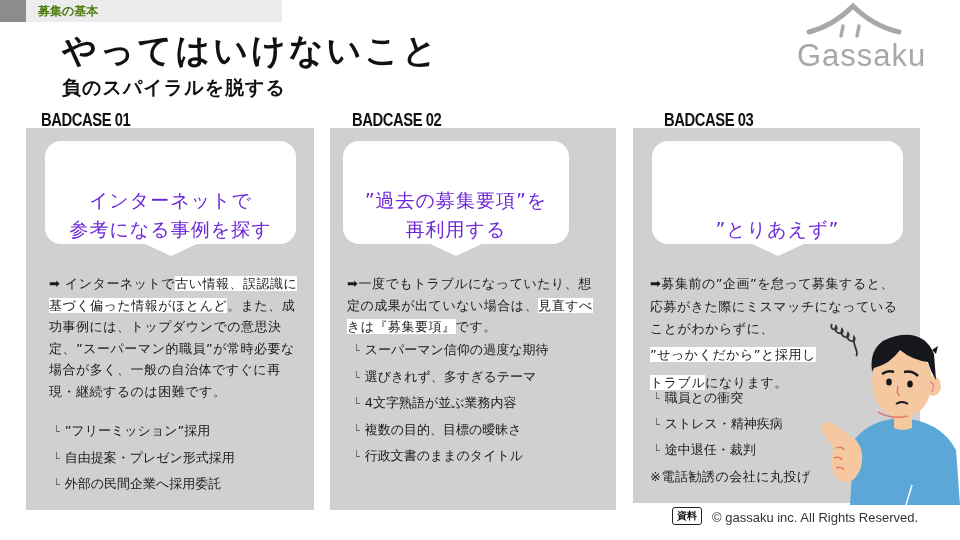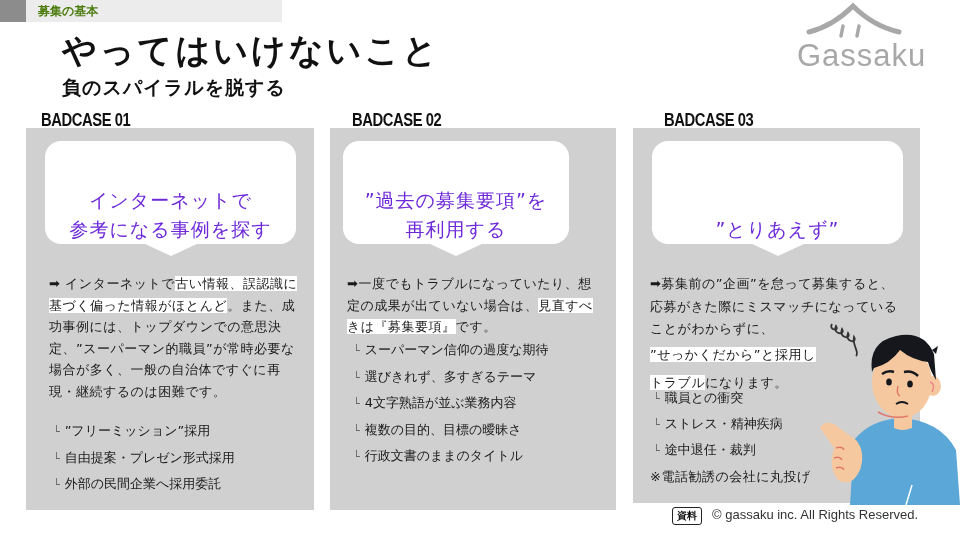--- a/index.html
+++ b/index.html
@@ -23,21 +23,21 @@
   .bubble { position: absolute; background: #fff; border-radius: 16px; display: flex; align-items: flex-end; justify-content: center; text-align: center; font-size: 19px; line-height: 29px; color: #6d28d9; letter-spacing: 1px; }
   .bubble::after { content: ""; position: absolute; left: 50%; bottom: -12px; transform: translateX(-50%); border-left: 28px solid transparent; border-right: 28px solid transparent; border-top: 13px solid #fff; }
   .bubble .line { display: block; }
 
   .body-text { position: absolute; font-size: 13px; line-height: 21.5px; color: #1a1a1a; letter-spacing: 0.5px; }
   .hl { background: #ffffff; }
   .sub-list { position: absolute; font-size: 13px; line-height: 25.5px; color: #1a1a1a; }
   .sub-list .item { display: block; white-space: nowrap; }
   .sub-list .mark { color: #666; font-size: 11px; margin-right: 5px; }
 
-  .footer { position: absolute; left: 672px; top: 507px; display: flex; align-items: flex-start; }
+  .footer { position: absolute; left: 672px; top: 507px; display: flex; align-items: flex-end; }
   .footer .tag { border: 1px solid #222; border-radius: 3px; font-size: 10px; font-weight: bold; padding: 1px 4px; margin-right: 10px; }
   .footer .copy { font-family: "Liberation Sans", sans-serif; font-size: 13px; color: #333; }
 
   .person { position: absolute; left: 820px; top: 320px; width: 140px; height: 185px; }
 </style>
 </head>
 <body>
 
 <div class="section-bar">
   <div class="accent"></div>

